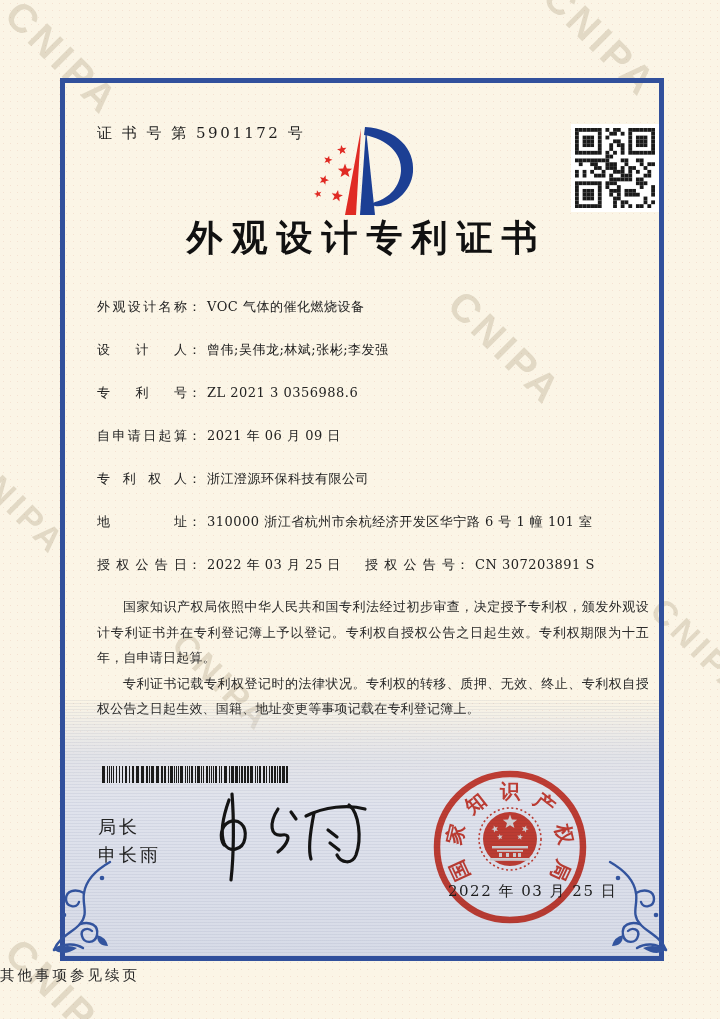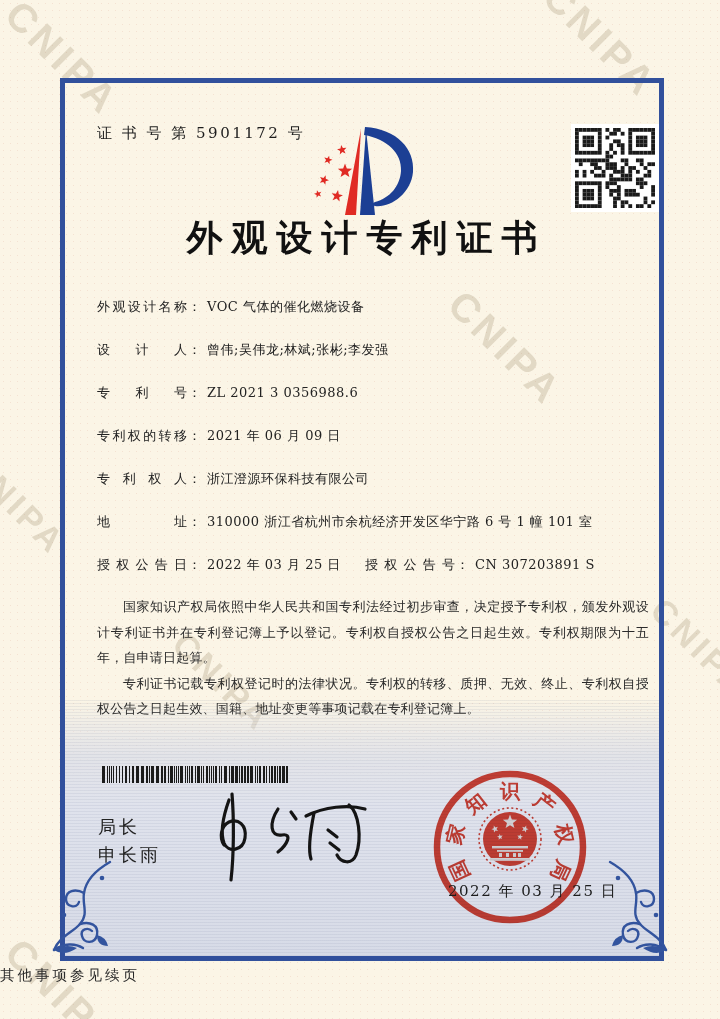--- a/index.html
+++ b/index.html
@@ -309,21 +309,21 @@
         <rect x="17" y="20" width="1" height="1" fill="#1a1a1a"></rect>
         <rect x="19" y="20" width="1" height="1" fill="#1a1a1a"></rect>
       </svg>
 
     <div class="title">外观设计专利证书</div>
 
     <div class="fields" id="fields">
         <div class="frow" style="top: 218px;"><span class="lbl">外观设计名称</span><span class="colon">：</span><span class="val">VOC 气体的催化燃烧设备</span></div>
         <div class="frow" style="top: 261px;"><span class="lbl">设计人</span><span class="colon">：</span><span class="val">曾伟;吴伟龙;林斌;张彬;李发强</span></div>
         <div class="frow" style="top: 304px;"><span class="lbl">专利号</span><span class="colon">：</span><span class="val">ZL 2021 3 0356988.6</span></div>
-        <div class="frow" style="top: 347px;"><span class="lbl">专利权的转移</span><span class="colon">：</span><span class="val">2021 年 06 月 09 日</span></div>
+        <div class="frow" style="top: 347px;"><span class="lbl">自申请日起算</span><span class="colon">：</span><span class="val">2021 年 06 月 09 日</span></div>
         <div class="frow" style="top: 390px;"><span class="lbl">专利权人</span><span class="colon">：</span><span class="val">浙江澄源环保科技有限公司</span></div>
         <div class="frow" style="top: 433px;"><span class="lbl">地址</span><span class="colon">：</span><span class="val">310000  浙江省杭州市余杭经济开发区华宁路 6 号 1 幢 101 室</span></div>
         <div class="frow" style="top: 476px;"><span class="lbl">授权公告日</span><span class="colon">：</span><span class="val">2022 年 03 月 25 日</span><span class="pair2"><span class="lbl">授权公告号</span><span class="colon">：</span><span class="val">CN 307203891 S</span></span></div>
       </div>
 
     <div class="paras" id="paras">
         <p>国家知识产权局依照中华人民共和国专利法经过初步审查，决定授予专利权，颁发外观设计专利证书并在专利登记簿上予以登记。专利权自授权公告之日起生效。专利权期限为十五年，自申请日起算。</p>
         <p>专利证书记载专利权登记时的法律状况。专利权的转移、质押、无效、终止、专利权自授权公告之日起生效、国籍、地址变更等事项记载在专利登记簿上。</p>
       </div>
 

